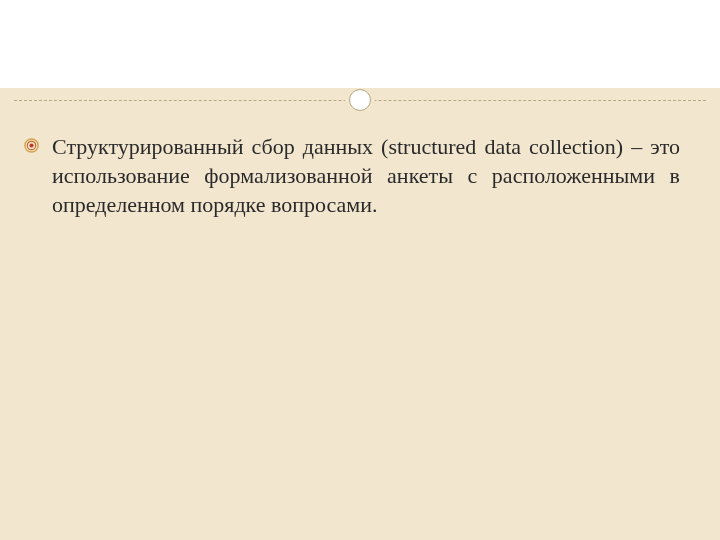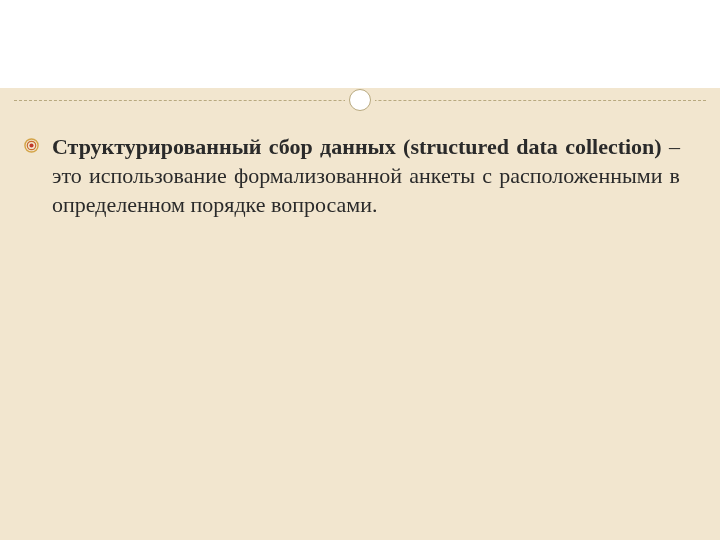--- a/index.html
+++ b/index.html
@@ -71,21 +71,21 @@
     padding-left: 4px;
   }
   .bullet-marker {
     position: absolute;
     left: -24px;
     top: 6px;
     width: 15px;
     height: 15px;
   }
   .bold-part {
-    font-weight: bold;
+    font-weight: normal;
   }
 </style>
 </head>
 <body>
 
 <div class="header-space"></div>
 
 <div class="divider-wrap">
   <div class="divider-circle-bg-top"></div>
   <div class="divider-line"></div>

